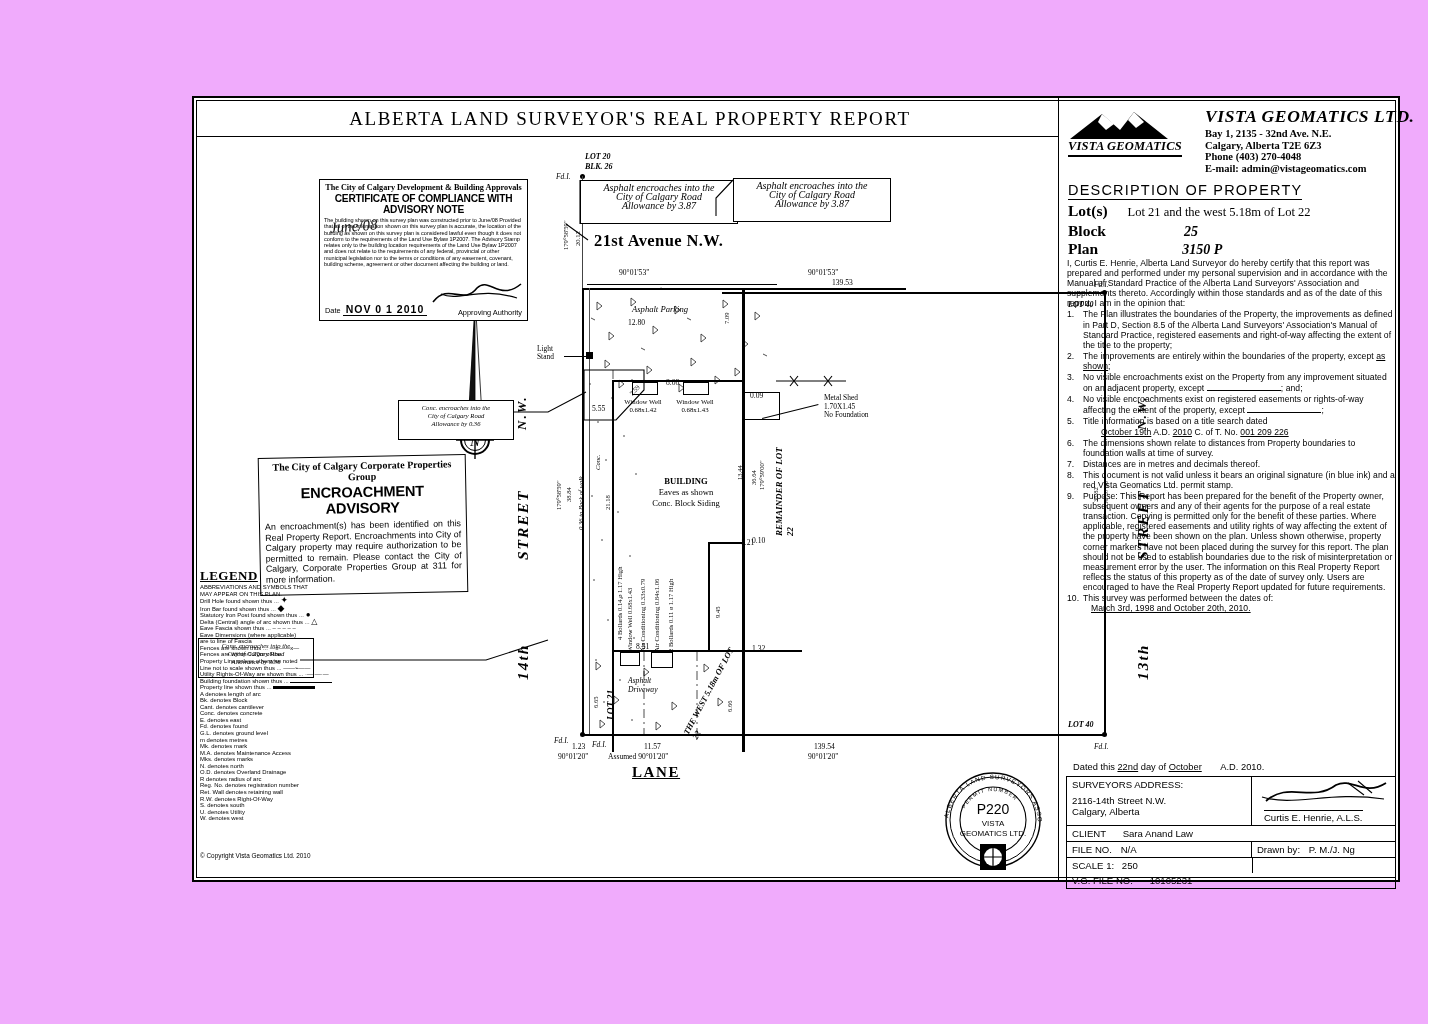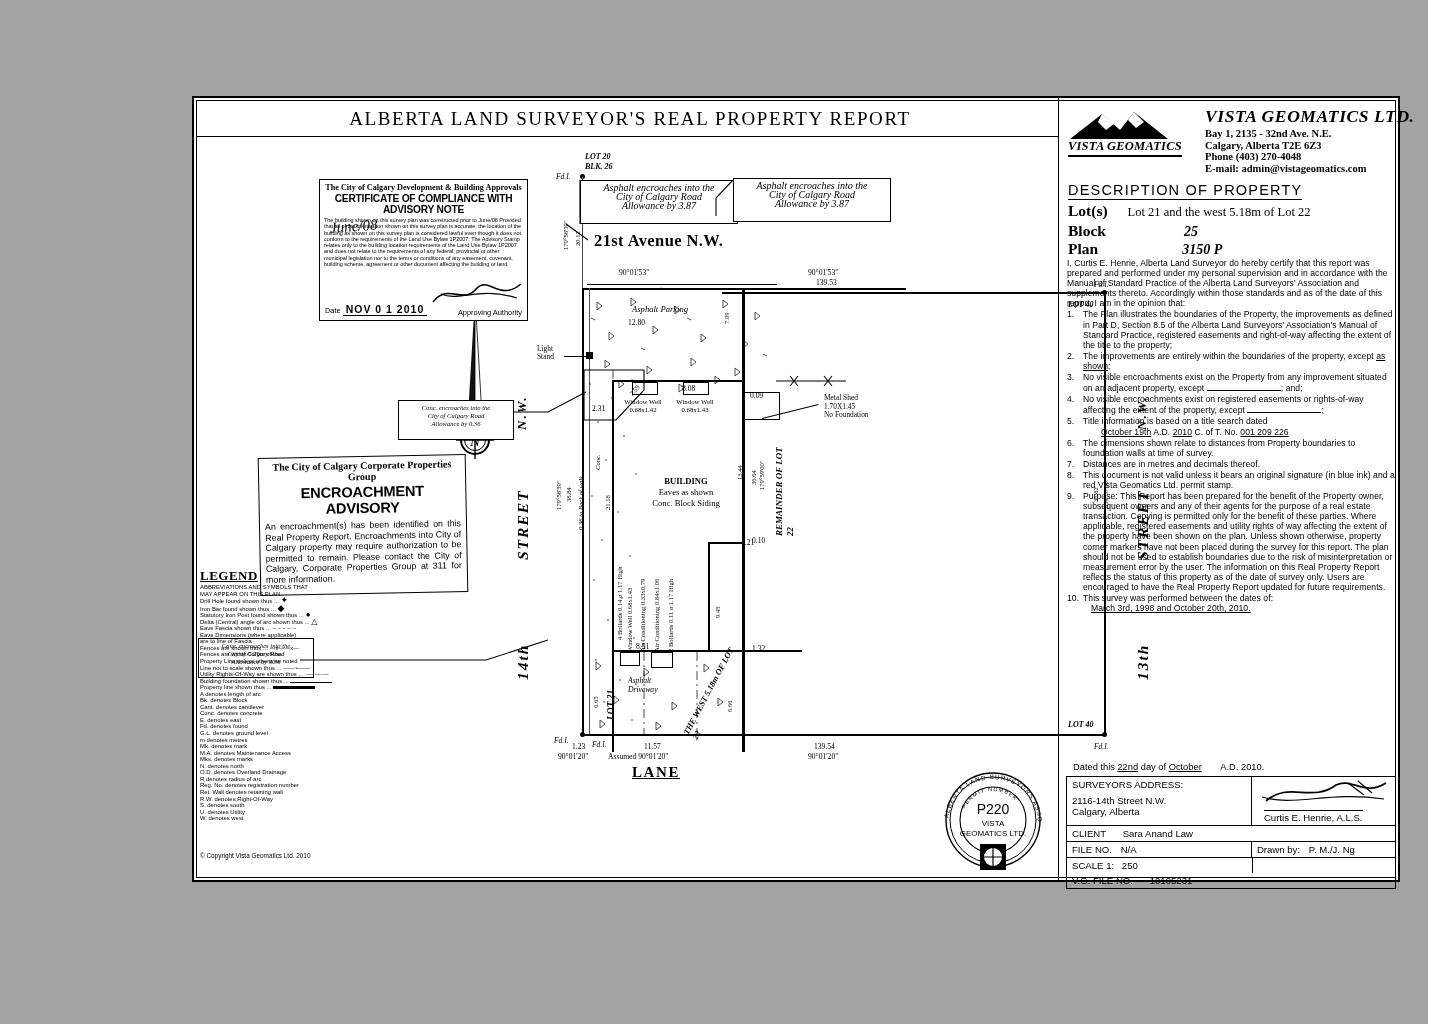--- a/index.html
+++ b/index.html
@@ -1,18 +1,18 @@
 <!DOCTYPE html>
 <html><head>
 <meta charset="utf-8">
 <style>
   html,body{margin:0;padding:0;background:#ffffff;}
   body{width:1448px;height:1024px;overflow:hidden;
        font-family:"Liberation Sans", sans-serif;color:#000;}
-  #page{position:relative;width:1428px;height:1024px;background:#a3a3a3;}
+  #page{position:relative;width:1428px;height:1024px;background:#f0abfc;}
 
   
   .frame-outer{position:absolute;left:192px;top:96px;width:1208px;height:786px;
        border:2px solid #000;background:#fff;box-sizing:border-box;}
   .frame-inner{position:absolute;left:196px;top:100px;width:1200px;height:778px;
        border:1px solid #000;box-sizing:border-box;}
 
   .doc-title{position:absolute;left:250px;top:108px;width:760px;text-align:center;
        font-family:"Liberation Serif",serif;font-size:19px;letter-spacing:1.6px;
        font-weight:400;white-space:nowrap;}
@@ -179,21 +179,21 @@
           <path d="M180 66 l4 2"></path>
       </g>
     </svg>
     <div class="t" style="left:436px;top:164px;font-size:8.6px;font-style:italic;">Asphalt   Parking</div>
 
     <div class="ln" style="left:386px;top:148px;width:324px;height:2px;"></div>
     <div class="ln" style="left:526px;top:152px;width:384px;height:1.6px;"></div>
     <div class="t dim" style="left:423px;top:128px;">90°01'53"</div>
     <div class="t dim" style="left:432px;top:138px;margin-top:40px;">12.80</div>
     <div class="t dim" style="left:612px;top:128px;">90°01'53"</div>
-    <div class="t dim" style="left:620px;top:138px;text-align:right;">139.53</div>
+    <div class="t dim" style="left:636px;top:138px;text-align:right;">139.53</div>
     <div class="t" style="left:898px;top:140px;font-style:italic;font-size:7.5px;">Fd.I.</div>
     <div class="dot" style="left:906px;top:150px;"></div>
     <div class="t" style="left:872px;top:160px;font-style:italic;font-weight:bold;font-size:8px;">LOT 40</div>
 
     <div class="ln" style="left:386px;top:148px;width:2.4px;height:448px;"></div>
     <div class="ln" style="left:393px;top:148px;width:1.2px;height:448px;background:#555;"></div>
     <div class="t rot90 dim-s" style="left:359px;top:370px;">179°58'59"</div>
     <div class="t rot90 dim-s" style="left:369px;top:362px;">38.84</div>
     <div class="t rot90 dim-s" style="left:381px;top:390px;font-style:italic;">0.36 to Back of walk</div>
 
@@ -224,28 +224,28 @@
           <circle cx="22" cy="332" r=".8"></circle>
         <circle cx="50" cy="350" r=".8"></circle>
       </g>
       <line x1="31" y1="0" x2="31" y2="366" stroke="#000" stroke-width=".7" stroke-dasharray="9,4,2,4"></line>
     </svg>
     <div class="t rot90 dim-s" style="left:398px;top:330px;font-style:italic;">Conc.</div>
 
     <svg style="position:absolute;left:386px;top:228px;width:80px;height:60px;">
       <path d="M2 2 L62 2 L62 22 L34 52 L2 52 Z" fill="none" stroke="#000" stroke-width="1.1"></path>
     </svg>
-    <div class="t dim" style="left:396px;top:264px;">2.31</div>
+    <div class="t dim" style="left:396px;top:264px;">5.55</div>
     <div class="t dim-s" style="left:432px;top:252px;transform:rotate(-48deg);transform-origin:0 0;">2.59</div>
 
     <div class="ln" style="left:416px;top:240px;width:2.4px;height:372px;"></div>
     <div class="ln" style="left:416px;top:240px;width:132px;height:2.2px;"></div>
     <div class="ln" style="left:416px;top:510px;width:190px;height:2.2px;"></div>
 
-    <div class="t dim" style="left:470px;top:244px;margin-left:16px;">8.08</div>
+    <div class="t dim" style="left:470px;top:238px;">8.08</div>
     <div class="t rot90 dim-s" style="left:527px;top:184px;">7.09</div>
 
     <div style="position:absolute;left:436px;top:242px;width:24px;height:11px;border:1.2px solid #000;"></div>
     <div style="position:absolute;left:487px;top:242px;width:24px;height:11px;border:1.2px solid #000;"></div>
     <div class="t" style="left:424px;top:258px;font-size:6.8px;width:46px;white-space:normal;line-height:7.6px;text-align:center;">Window Well<br>0.68x1.42</div>
     <div class="t" style="left:476px;top:258px;font-size:6.8px;width:46px;white-space:normal;line-height:7.6px;text-align:center;">Window Well<br>0.68x1.43</div>
 
     <div class="ln" style="left:546px;top:148px;width:2.6px;height:464px;"></div>
     <div class="t dim" style="left:554px;top:251px;">0.09</div>
     <div class="t rot90 dim-s" style="left:540px;top:340px;">13.44</div>

